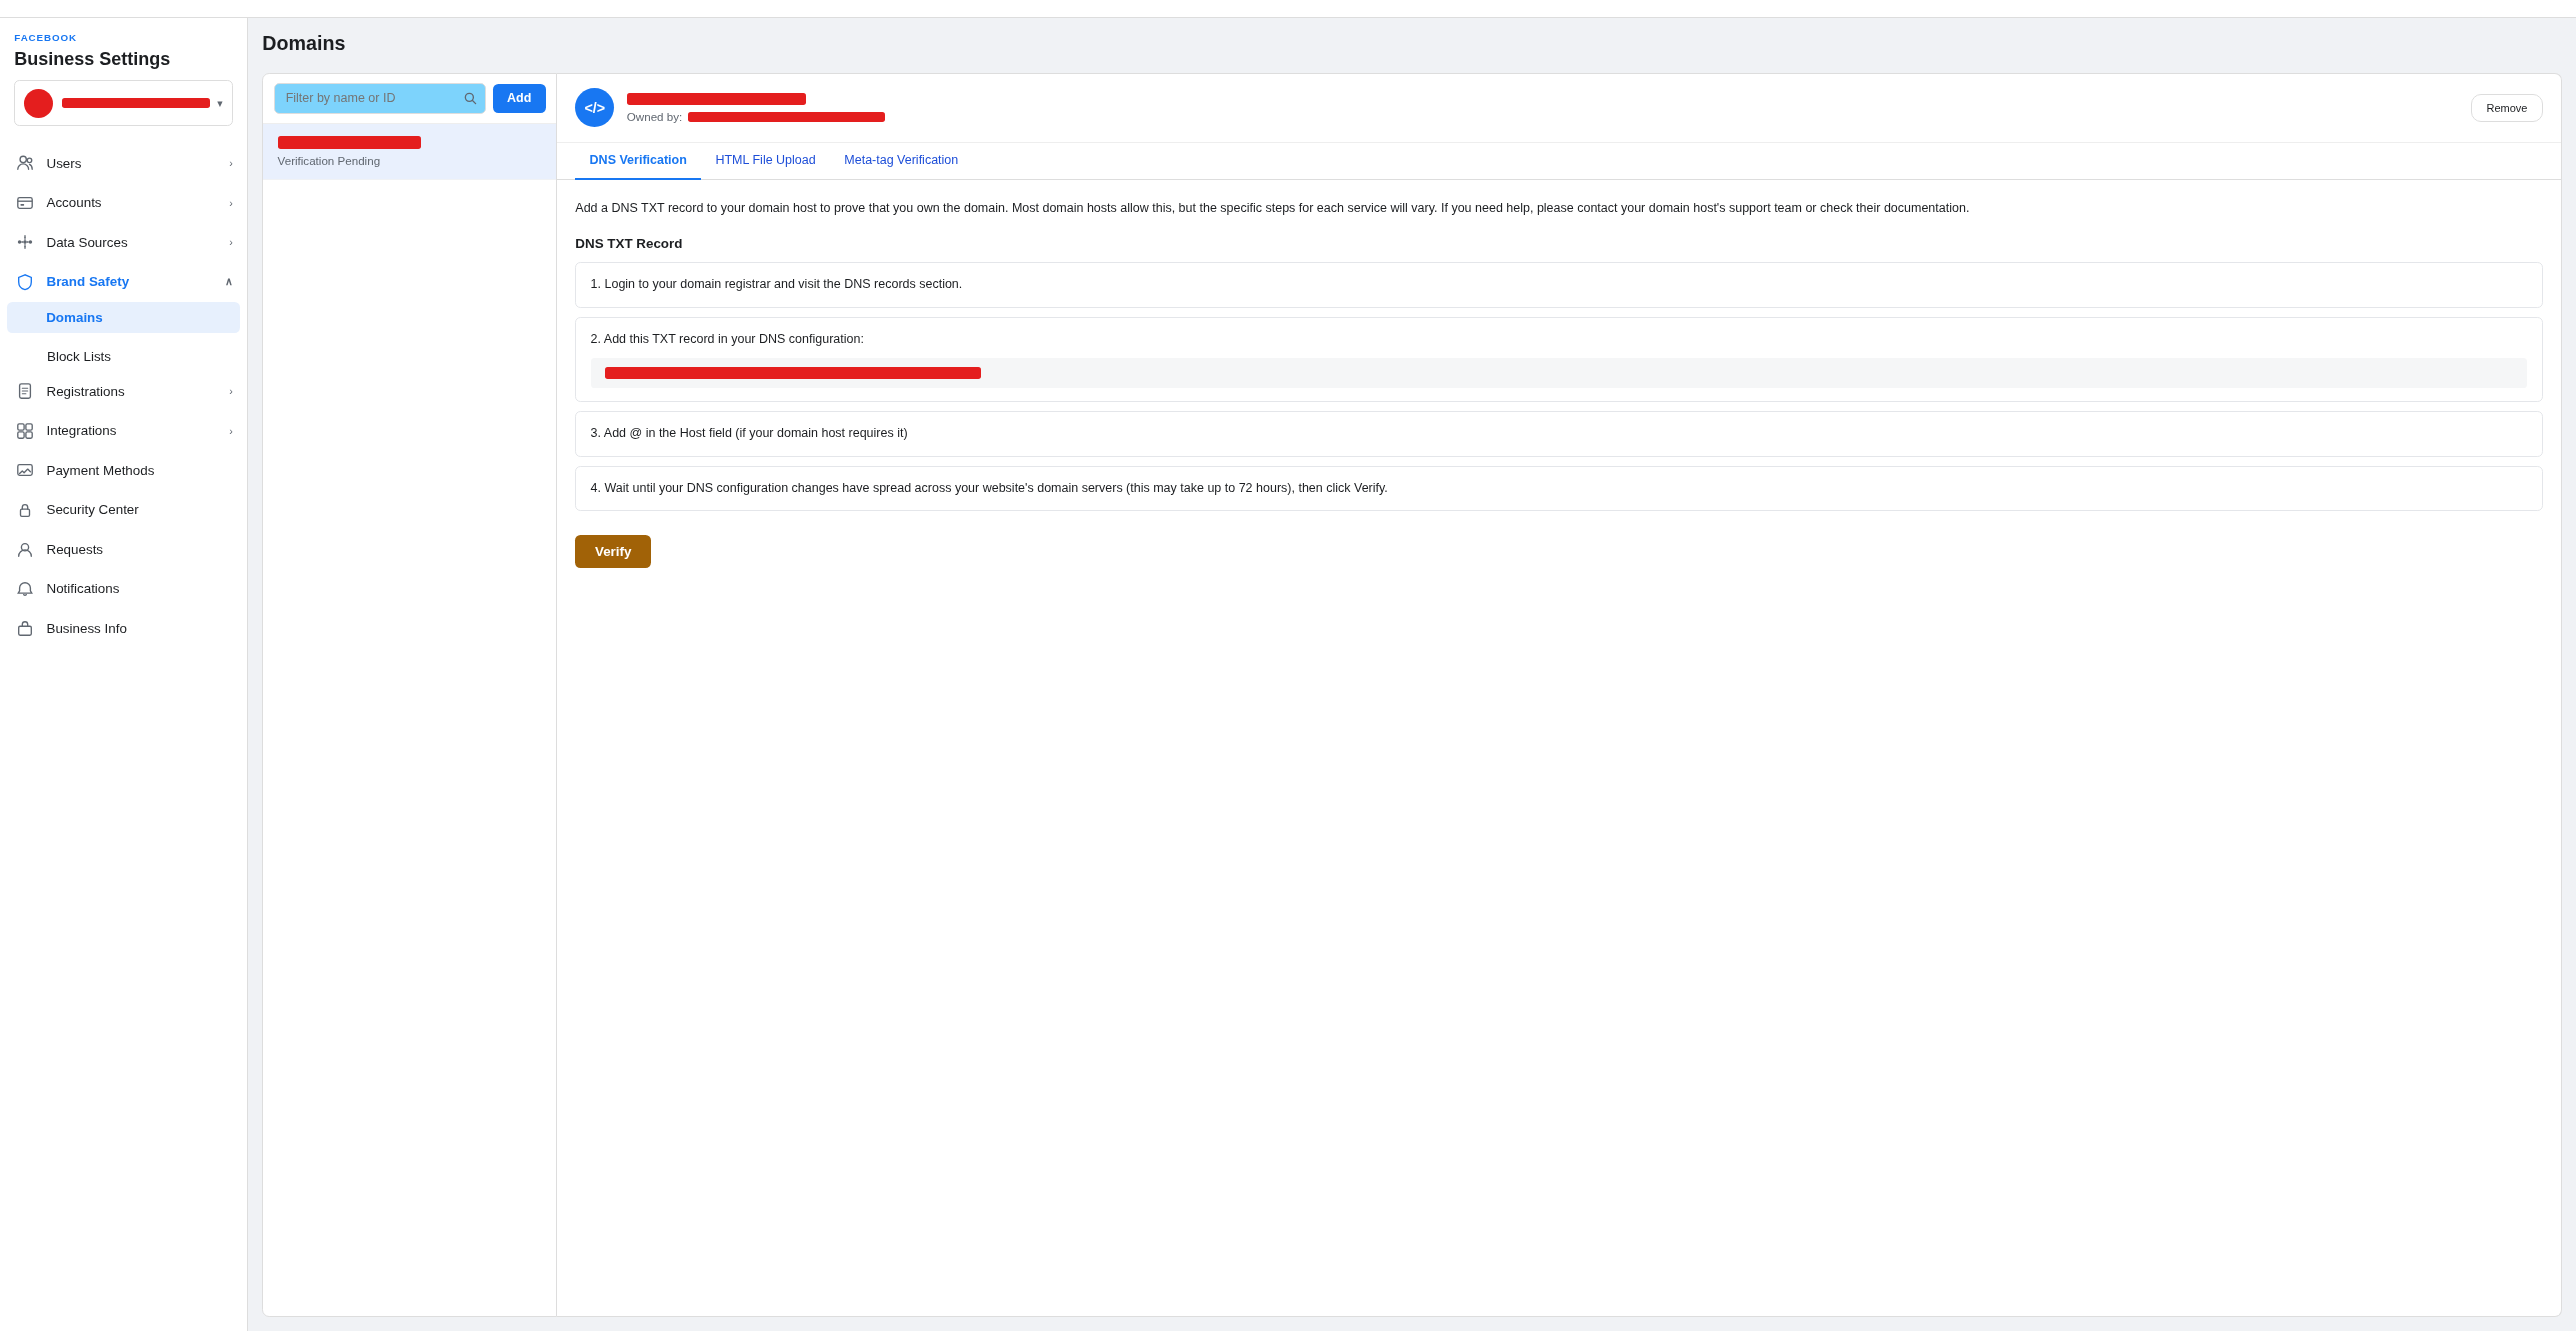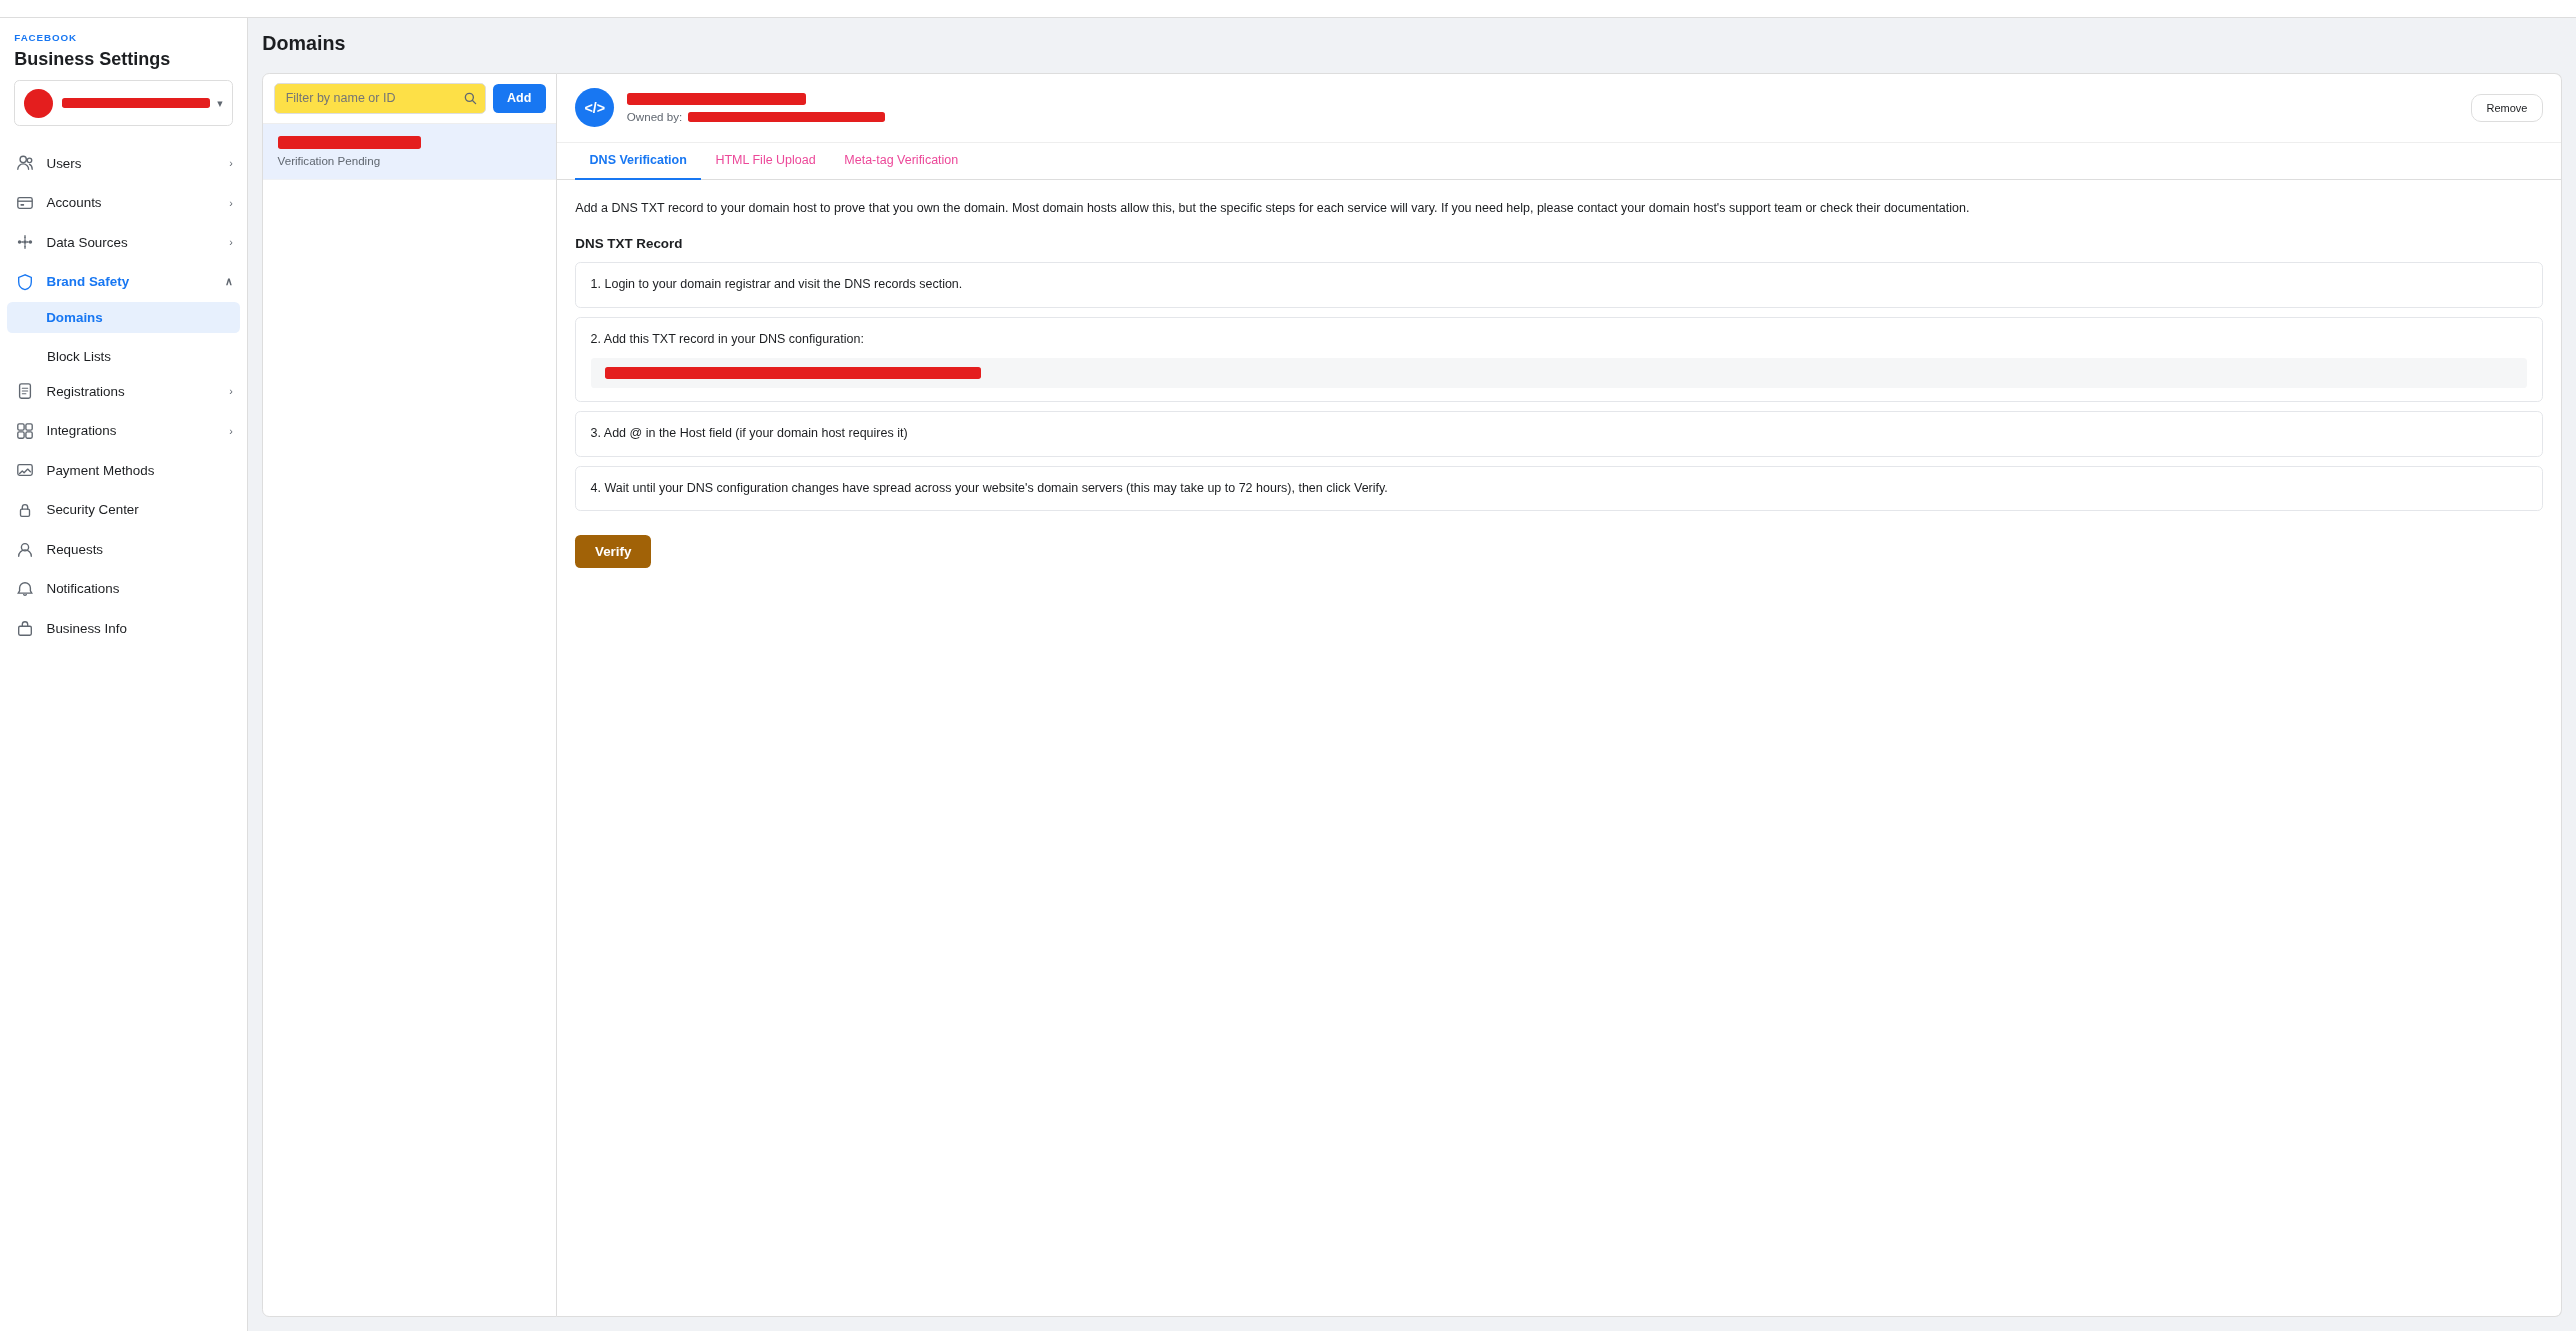--- a/index.html
+++ b/index.html
@@ -192,21 +192,21 @@
     }
 
     .search-input {
       width: 100%;
       padding: 7.2px 29px 7.2px 10.7px;
       border: 0.9px solid #ddd;
       border-radius: 5.4px;
       font-size: 12.5px;
       color: #606770;
       outline: none;
-      background: #fde047;
+      background: #7dd3fc;
     }
 
     .search-icon {
       position: absolute;
       right: 9px;
       color: #606770;
       font-size: 12.5px;
     }
 
     .add-button {
@@ -320,21 +320,21 @@
     
     .tabs-row {
       display: flex;
       padding: 0 18px;
       border-bottom: 0.9px solid #ddd;
     }
 
     .tab {
       padding: 10.7px 14.3px;
       font-size: 12.5px;
-      color: #ec4899;
+      color: #1d4ed8;
       cursor: pointer;
       border-bottom: 2.7px solid transparent;
       margin-bottom: -0.9px;
       font-weight: 500;
     }
 
     .tab.active {
       color: #1877f2;
       border-bottom-color: #1877f2;
       font-weight: 600;

